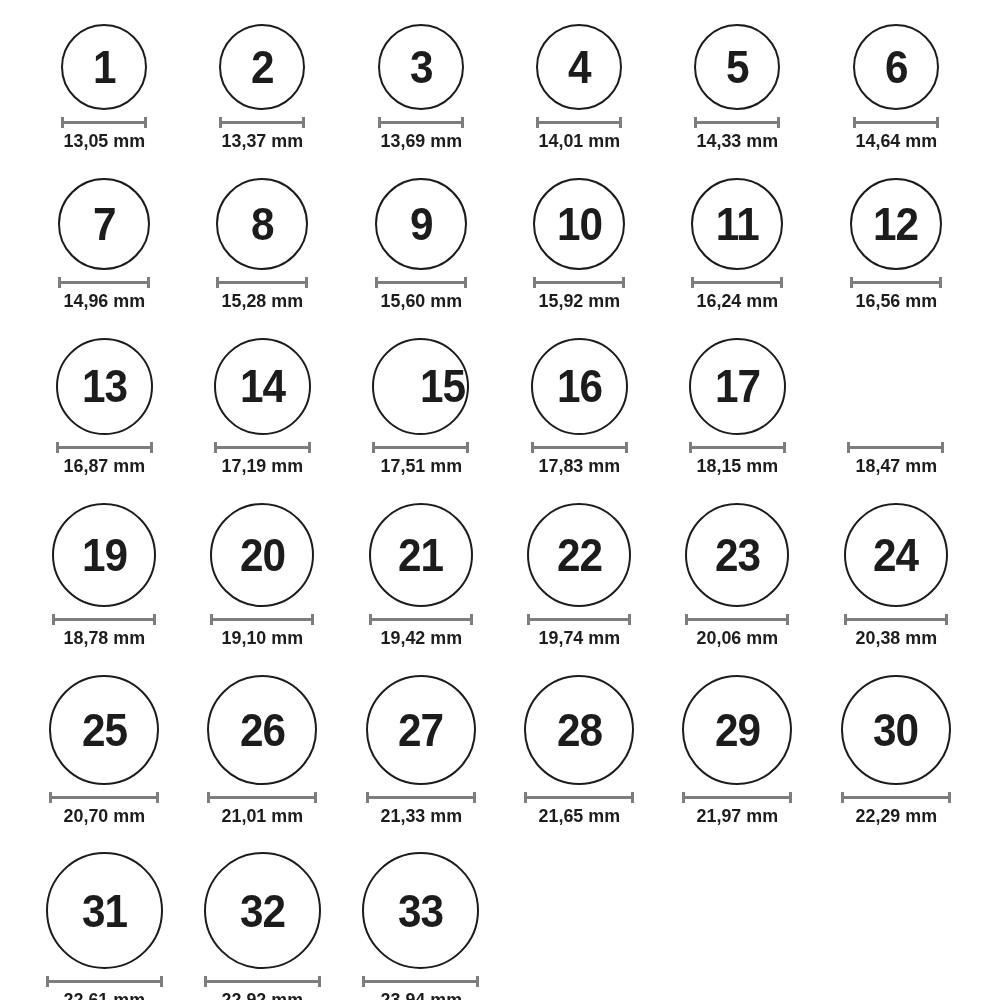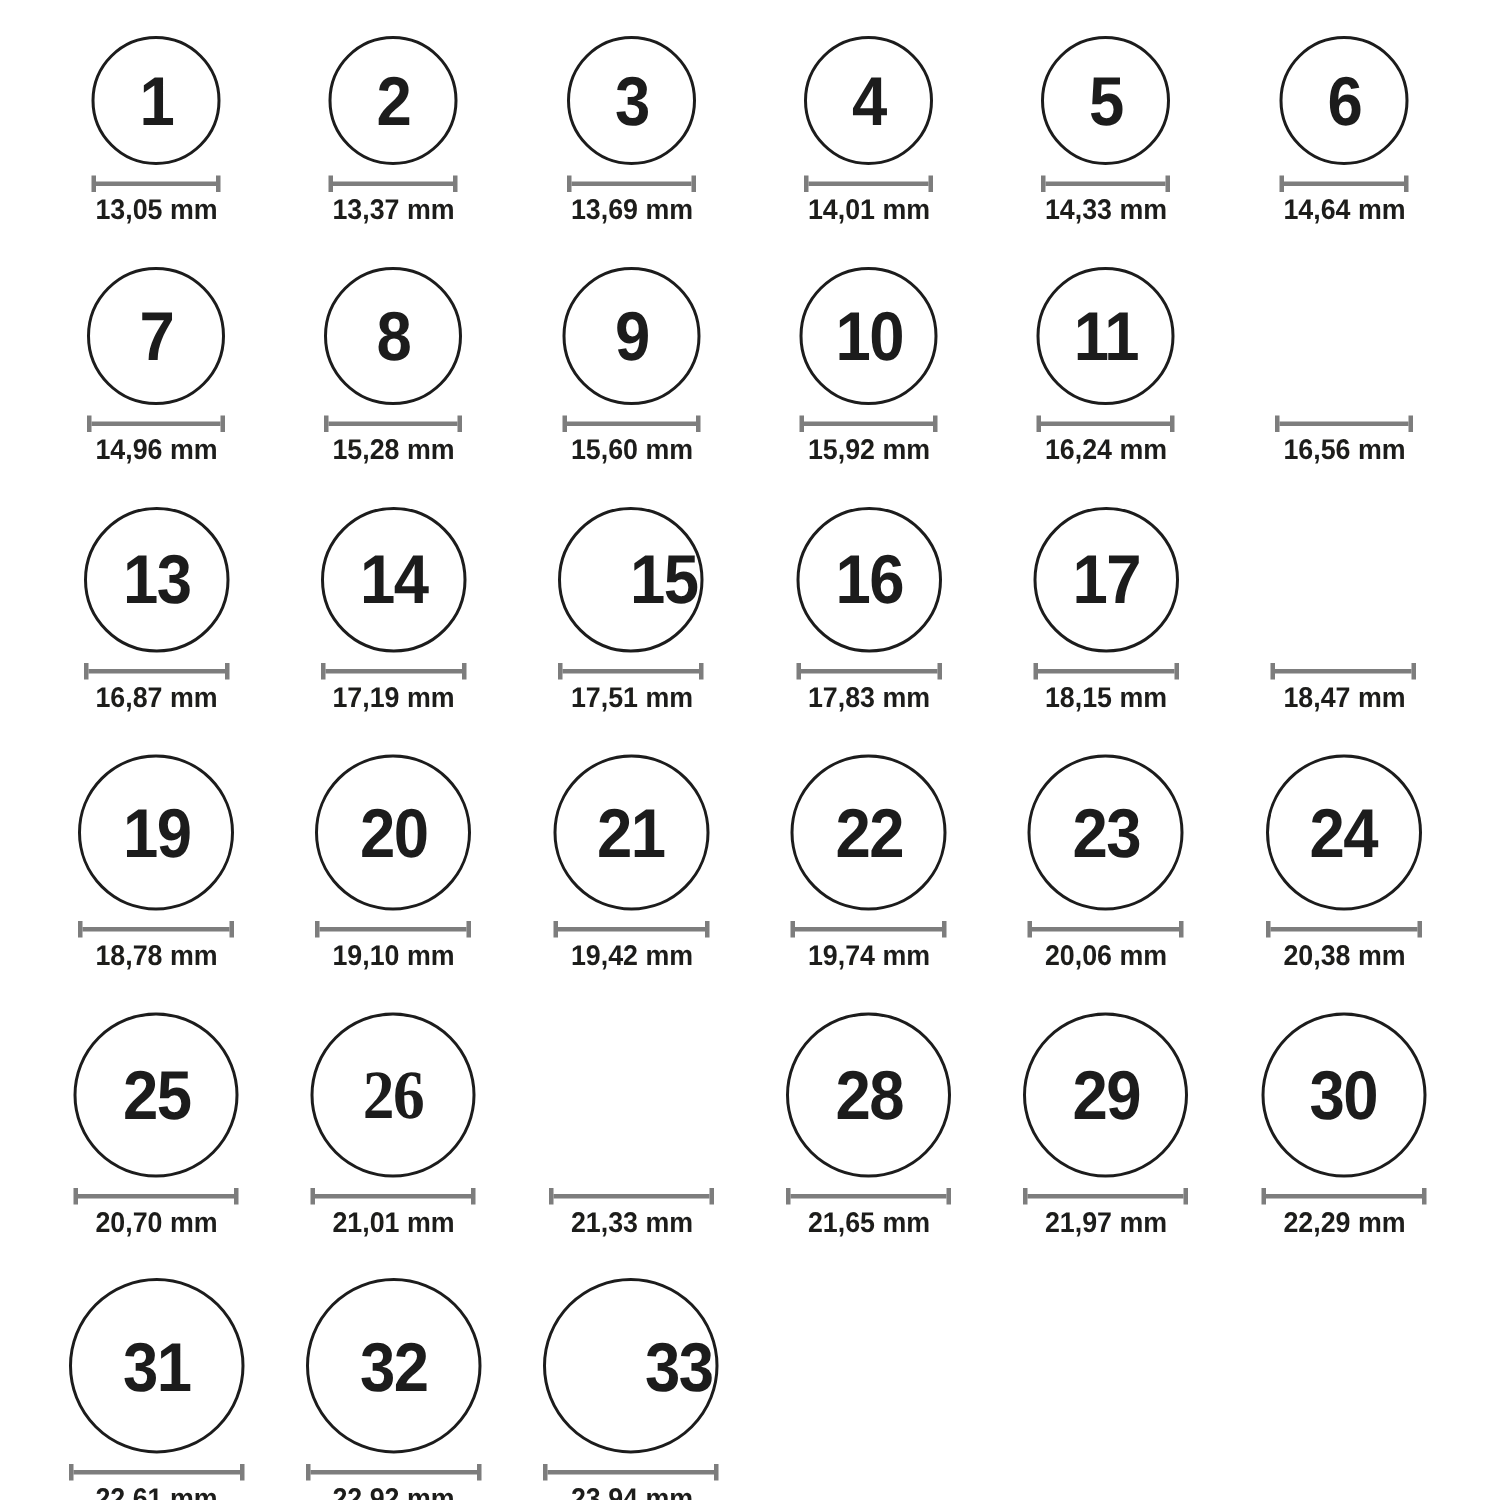--- a/index.html
+++ b/index.html
@@ -148,20 +148,23 @@
     <div class="label">15,92 mm</div>
   </div>
       <div class="cell">
     <div class="circle" style="width: 92px; height: 92px; align-items: center;">
       <span class="num">11</span>
     </div>
     <div class="measure" style="width: 92px;"></div>
     <div class="label">16,24 mm</div>
   </div>
       <div class="cell">
+    <div class="circle" style="width: 92px; height: 92px;">
+      <span class="num">12</span>
+    </div>
     <div class="measure" style="width: 92px;"></div>
     <div class="label">16,56 mm</div>
   </div>
       <div class="cell">
     <div class="circle" style="width: 97px; height: 97px; align-items: center;">
       <span class="num">13</span>
     </div>
     <div class="measure" style="width: 97px;"></div>
     <div class="label">16,87 mm</div>
   </div>
@@ -240,27 +243,30 @@
     <div class="label">20,38 mm</div>
   </div>
       <div class="cell">
     <div class="circle" style="width: 110px; height: 110px;">
       <span class="num">25</span>
     </div>
     <div class="measure" style="width: 110px;"></div>
     <div class="label">20,70 mm</div>
   </div>
       <div class="cell">
-    <div class="circle" style="width: 110px; height: 110px; font-family: Liberation Serif, serif;">
+    <div class="circle" style="width: 110px; height: 110px;">
       <span class="num">26</span>
     </div>
     <div class="measure" style="width: 110px;"></div>
     <div class="label">21,01 mm</div>
   </div>
       <div class="cell">
+    <div class="circle" style="width: 110px; height: 110px;">
+      <span class="num">27</span>
+    </div>
     <div class="measure" style="width: 110px;"></div>
     <div class="label">21,33 mm</div>
   </div>
       <div class="cell">
     <div class="circle" style="width: 110px; height: 110px;">
       <span class="num">28</span>
     </div>
     <div class="measure" style="width: 110px;"></div>
     <div class="label">21,65 mm</div>
   </div>
@@ -286,20 +292,20 @@
     <div class="label">22,61 mm</div>
   </div>
       <div class="cell">
     <div class="circle" style="width: 117px; height: 117px;">
       <span class="num">32</span>
     </div>
     <div class="measure" style="width: 117px;"></div>
     <div class="label">22,92 mm</div>
   </div>
       <div class="cell">
-    <div class="circle" style="width: 117px; height: 117px; justify-content: flex-end;">
+    <div class="circle" style="width: 117px; height: 117px;">
       <span class="num">33</span>
     </div>
     <div class="measure" style="width: 117px;"></div>
     <div class="label">23,94 mm</div>
   </div>
     </div>
 </main>
 
 </body></html>

